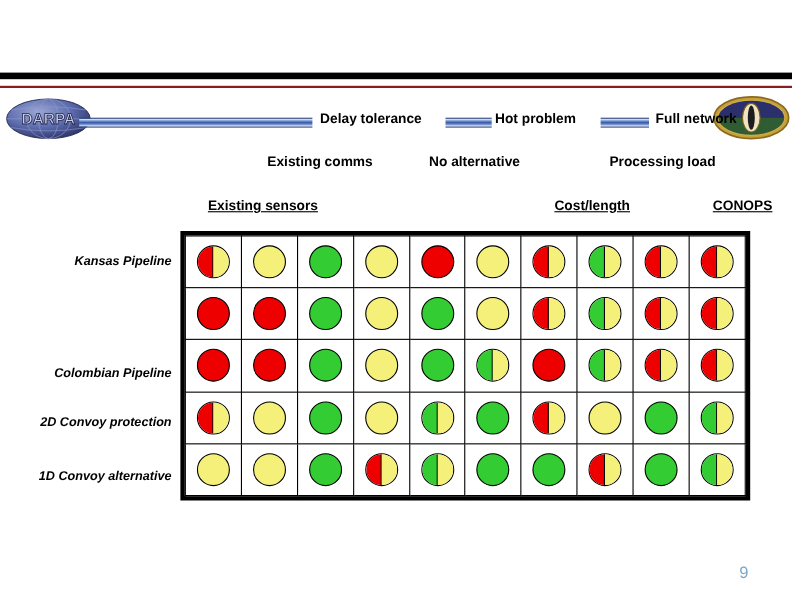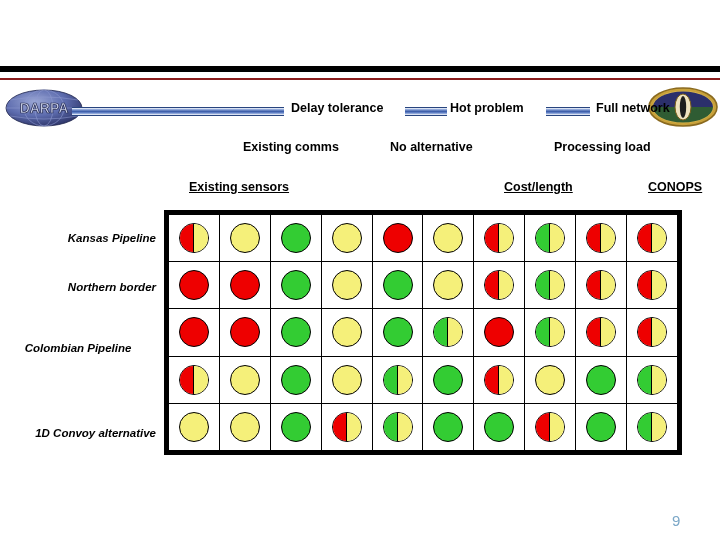--- a/index.html
+++ b/index.html
@@ -130,21 +130,21 @@
     text-align: right;
   }
   #labelcol {
     position: absolute;
     left: 0; top: 210px;
     width: 160px; height: 245px;
   }
   #labelcol .rowlabel { width: 160px; padding-right: 4px; box-sizing: border-box; margin-left: 13px; }
   .rl0 { top: 22px; }
   .rl1 { top: 71px; }
-  .rl2 { top: 132px; text-align: center; }
+  .rl2 { top: 124px; }
   .rl3 { top: 168px; }
   .rl4 { top: 217px; }
 
   
   .dot {
     display: inline-block;
     width: 30px; height: 30px;
     border-radius: 50%;
     border: 1px solid #000000;
     box-sizing: border-box;
@@ -222,22 +222,22 @@
   <div class="hdr hdr-r2" id="h2a">Existing comms</div>
   <div class="hdr hdr-r2" id="h2b">No alternative</div>
   <div class="hdr hdr-r2" id="h2c">Processing load</div>
 
   <div class="hdr hdr-r3" id="h3a">Existing sensors</div>
   <div class="hdr hdr-r3" id="h3c">Cost/length</div>
   <div class="hdr hdr-r3" id="h3d">CONOPS</div>
 
   <div id="labelcol">
     <div class="rowlabel rl0">Kansas Pipeline</div>
-    <div class="rowlabel rl1">Northern border</div>
     <div class="rowlabel rl2">Colombian Pipeline</div>
+    <div class="rowlabel rl3">2D Convoy protection</div>
     <div class="rowlabel rl4">1D Convoy alternative</div>
   </div>
 
   <div id="matrix">
     <table>
       <tbody id="matrix-body">
           <tr>
             <td><span class="dot split"><span class="half left" style="background: rgb(238, 0, 0);"></span><span class="half right" style="background: rgb(245, 240, 122);"></span></span></td>
             <td><span class="dot" style="background: rgb(245, 240, 122);"></span></td>
             <td><span class="dot" style="background: rgb(51, 204, 51);"></span></td>

